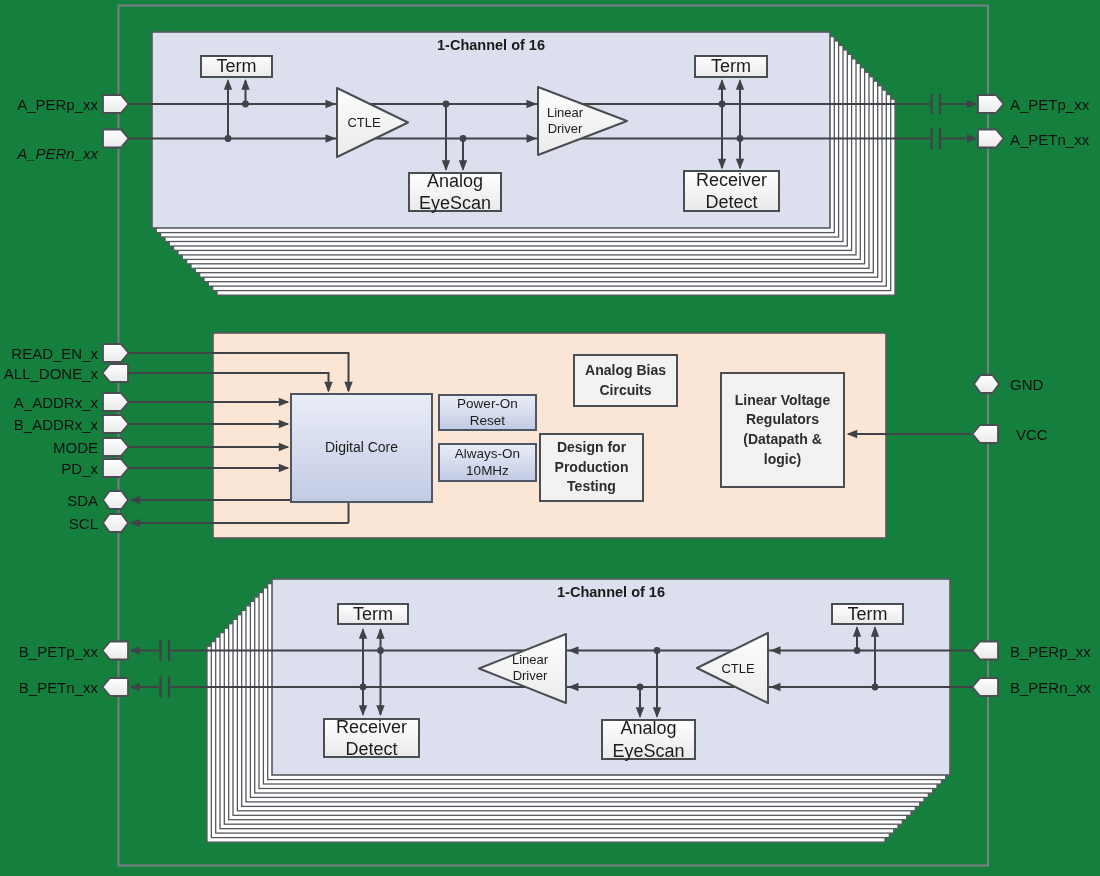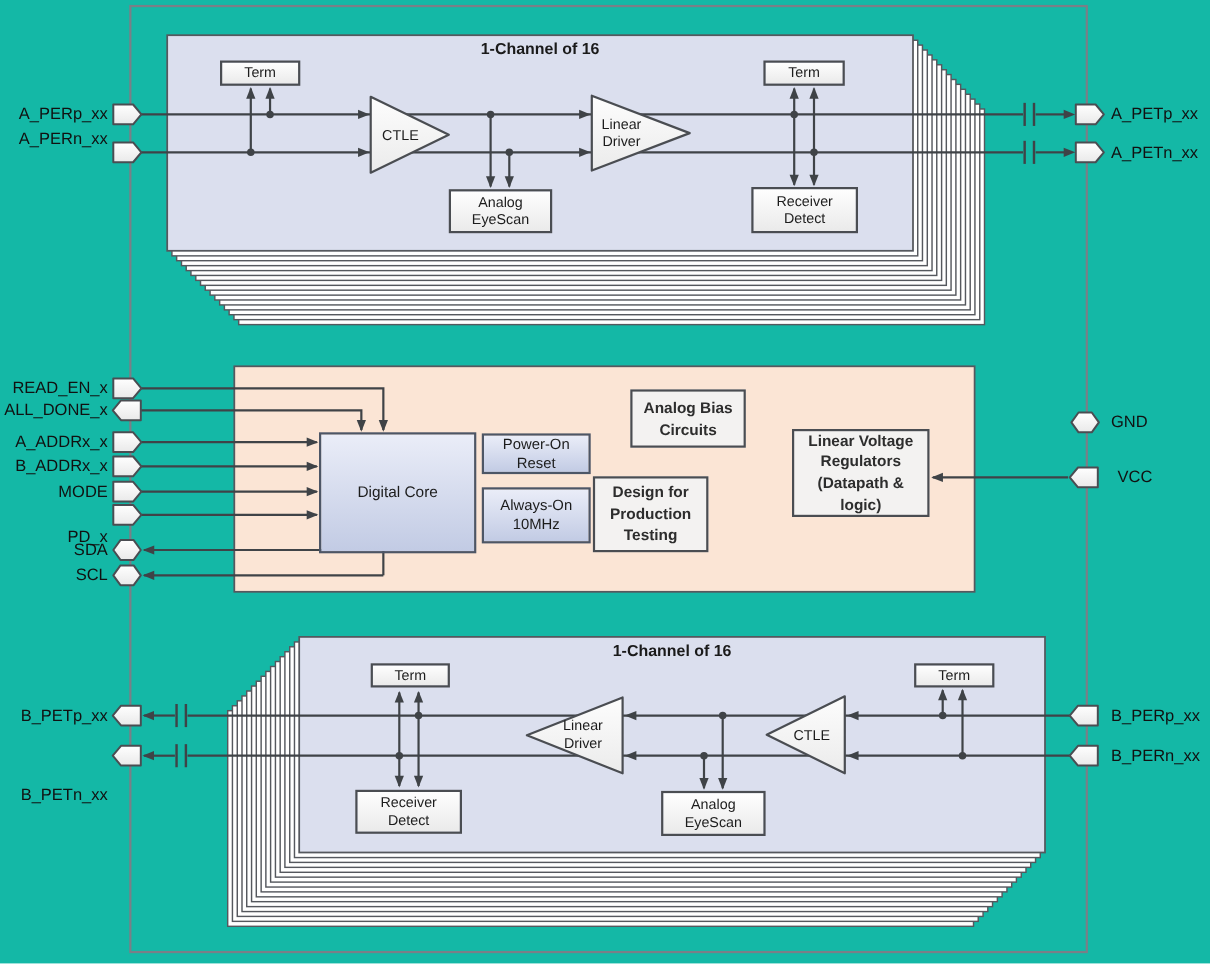--- a/index.html
+++ b/index.html
@@ -1,26 +1,26 @@
 <!DOCTYPE html>
 <html><head>
 <meta charset="utf-8">
 <style>
   html,body { margin:0; padding:0; background:#ffffff; }
   #stage {
-    position:relative; width:1100px; height:876px; background:#14b8a6;
+    position:relative; width:1100px; height:876px; background:#15803d;
     font-family:"Liberation Sans","DejaVu Sans",sans-serif; overflow:hidden;
   }
   #wires-svg { position:absolute; left:0; top:0; z-index:1; }
   .box {
     position:absolute; box-sizing:border-box; z-index:3;
     border:2px solid #4a4d52;
     background:linear-gradient(180deg,#fefefe 0%,#eaeaea 100%);
     display:flex; align-items:center; justify-content:center;
-    text-align:center; font-size:13px; color:#1c1c1c;
+    text-align:center; font-size:18px; color:#1c1c1c;
     white-space:pre-line; line-height:1.25;
   }
   .box.blue {
     background:linear-gradient(180deg,#eaedf8 0%,#c2cbe4 100%);
     border-color:#4d5666; font-size:13.5px;
   }
   .box.gray {
     background:#f3f2f1; font-weight:bold; font-size:14px;
     color:#2d2d2d; line-height:1.4; border-color:#4a4d52;
   }
@@ -225,55 +225,55 @@
 <div class="tri-label" style="left:540px;top:99px;width:50px;height:44px;">Linear
 Driver</div>
 <div class="box" style="left:408px;top:172px;width:94px;height:40px;">Analog
 EyeScan</div>
 <div class="box" style="left:683px;top:170px;width:97px;height:42px;">Receiver
 Detect</div>
 
 <div class="box blue" style="left:290px;top:393px;width:143px;height:110px;font-size:14px;">Digital Core</div>
 <div class="box blue" style="left:438px;top:394px;width:99px;height:37px;">Power-On
 Reset</div>
-<div class="box blue" style="left:438px;top:443px;width:99px;height:51px;">Always-On
+<div class="box blue" style="left:438px;top:443px;width:99px;height:39px;">Always-On
 10MHz</div>
 <div class="box gray" style="left:573px;top:354px;width:105px;height:53px;">Analog Bias
 Circuits</div>
 <div class="box gray" style="left:539px;top:433px;width:105px;height:69px;">Design for
 Production
 Testing</div>
-<div class="box gray" style="left:720px;top:390px;width:125px;height:80px;">Linear Voltage
+<div class="box gray" style="left:720px;top:372px;width:125px;height:116px;">Linear Voltage
 Regulators
 (Datapath &amp;
 logic)</div>
 
 <div class="blk-title" style="left:272px;top:584px;width:678px;">1-Channel of 16</div>
 <div class="box" style="left:337px;top:603px;width:72px;height:22px;">Term</div>
 <div class="box" style="left:831px;top:603px;width:73px;height:22px;">Term</div>
 <div class="tri-label" style="left:499px;top:646px;width:62px;height:44px;">Linear
 Driver</div>
 <div class="tri-label" style="left:712px;top:651px;width:52px;height:36px;">CTLE</div>
 <div class="box" style="left:323px;top:718px;width:97px;height:40px;">Receiver
 Detect</div>
 <div class="box" style="left:601px;top:719px;width:95px;height:41px;">Analog
 EyeScan</div>
 
 <div class="pin-label pl-left" style="top:104px;">A_PERp_xx</div>
-<div class="pin-label pl-left" style="top:126px;">A_PERn_xx</div>
+<div class="pin-label pl-left" style="top:153px;font-style:italic;">A_PERn_xx</div>
 <div class="pin-label pl-right" style="top:104px;">A_PETp_xx</div>
 <div class="pin-label pl-right" style="top:138.5px;">A_PETn_xx</div>
 <div class="pin-label pl-left" style="top:353px;">READ_EN_x</div>
 <div class="pin-label pl-left" style="top:373px;">ALL_DONE_x</div>
 <div class="pin-label pl-left" style="top:402px;">A_ADDRx_x</div>
 <div class="pin-label pl-left" style="top:424px;">B_ADDRx_x</div>
 <div class="pin-label pl-left" style="top:447px;">MODE</div>
-<div class="pin-label pl-left" style="top:488px;">PD_x</div>
+<div class="pin-label pl-left" style="top:468px;">PD_x</div>
 <div class="pin-label pl-left" style="top:500px;">SDA</div>
 <div class="pin-label pl-left" style="top:523px;">SCL</div>
 <div class="pin-label pl-right" style="top:384px;">GND</div>
 <div class="pin-label pl-right" style="top:434px;left:1016px;">VCC</div>
 <div class="pin-label pl-left" style="top:650.5px;">B_PETp_xx</div>
-<div class="pin-label pl-left" style="top:687px;margin-top:36px;">B_PETn_xx</div>
+<div class="pin-label pl-left" style="top:687px;">B_PETn_xx</div>
 <div class="pin-label pl-right" style="top:650.5px;">B_PERp_xx</div>
 <div class="pin-label pl-right" style="top:687px;">B_PERn_xx</div>
 
 </div>
 
 </body></html>

